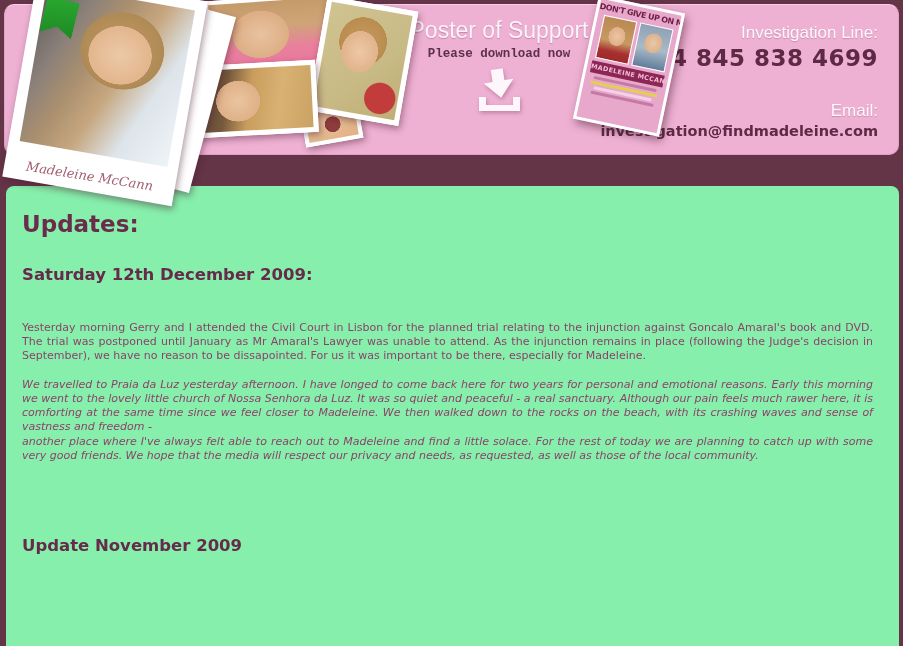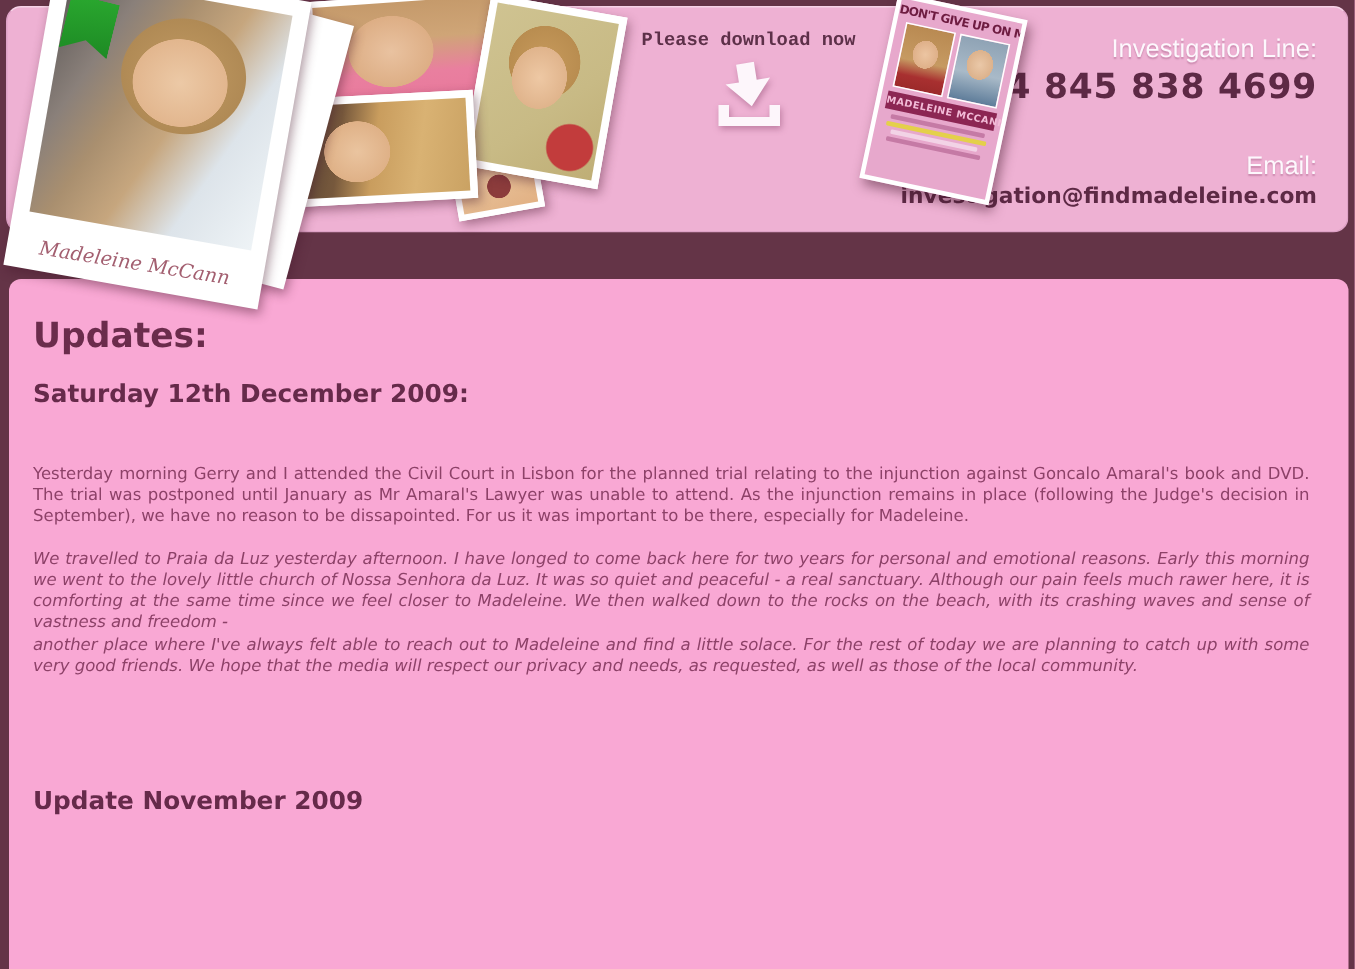--- a/index.html
+++ b/index.html
@@ -215,36 +215,36 @@
     font-weight: bold;
     color: #5d2945;
     cursor: pointer;
   }
 
   
   .content {
     position: absolute;
     left: 6px; top: 186px;
     width: 893px; height: 460px;
-    background: #f9a8d4;
+    background: #86efac;
     border-radius: 8px 8px 0 0;
     padding: 16px 26px 0 16px;
     overflow: hidden;
   }
   .content h1 {
     font-size: 23px;
     font-weight: bold;
     color: #6b2c4c;
     margin-top: 9px;
   }
   .content h2 {
     font-size: 16.5px;
     font-weight: bold;
     color: #662a4a;
-    margin-top: 16px;
+    margin-top: 28px;
   }
   .content p {
     margin-top: 37px;
     font-size: 11px;
     line-height: 1.28;
     color: #8d4168;
     text-align: justify;
     white-space: pre-line;
   }
   .content p + p { margin-top: 15px; font-style: italic; }
@@ -272,20 +272,21 @@
       </div>
       <div class="photo-frame polaroid-back"></div>
       <div class="photo-frame polaroid-large">
         <div class="photo-inner"></div>
         <div class="polaroid-caption">Madeleine McCann</div>
       </div>
       <div class="green-ribbon"></div>
     </div>
 
     <div class="poster-support">
+      <div class="poster-support-title">Poster of Support</div>
       <div class="poster-support-sub">Please download now</div>
       <svg class="download-icon" width="66" height="48" viewBox="0 0 66 48">
         <g fill="#fdf6fb">
           <path transform="rotate(-9 33 16)" d="M27 1 h12 v12 h9 L33 30 18 13 h9 z"></path>
           <path d="M13 29 h7 v8 h27 v-8 h7 v14 H13 z"></path>
         </g>
       </svg>
     </div>
 
     <div class="poster-thumb">

